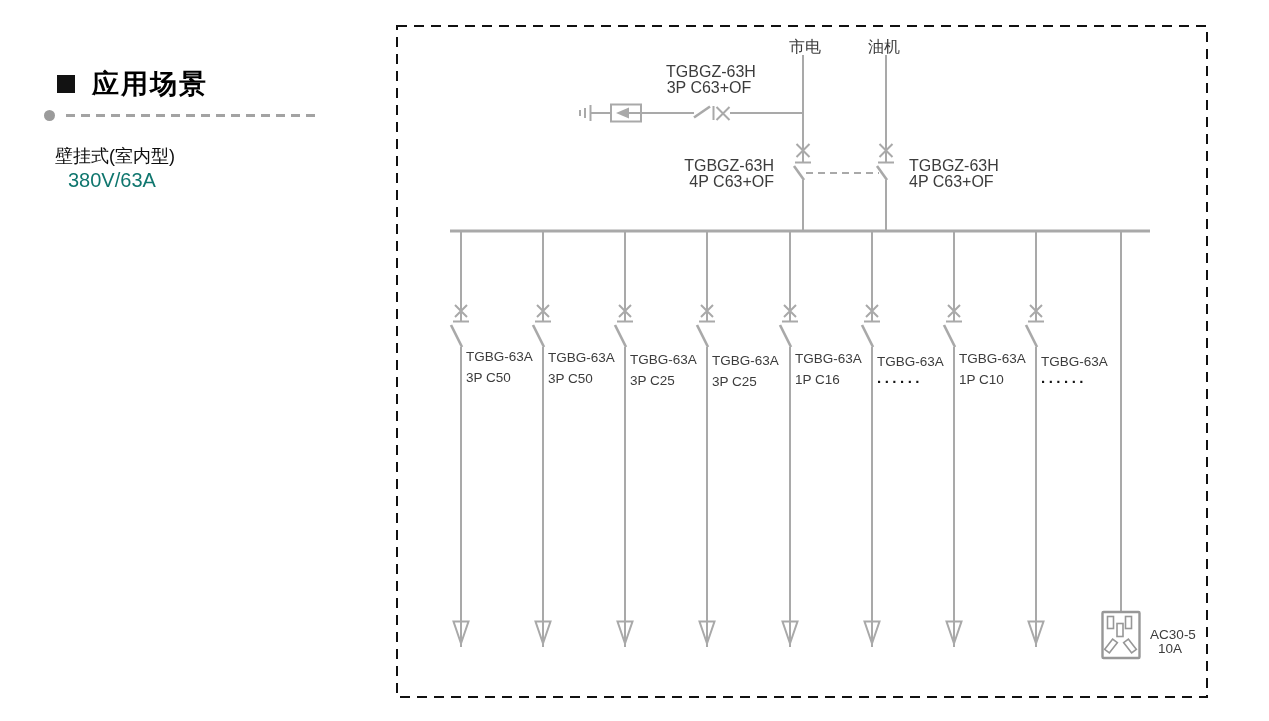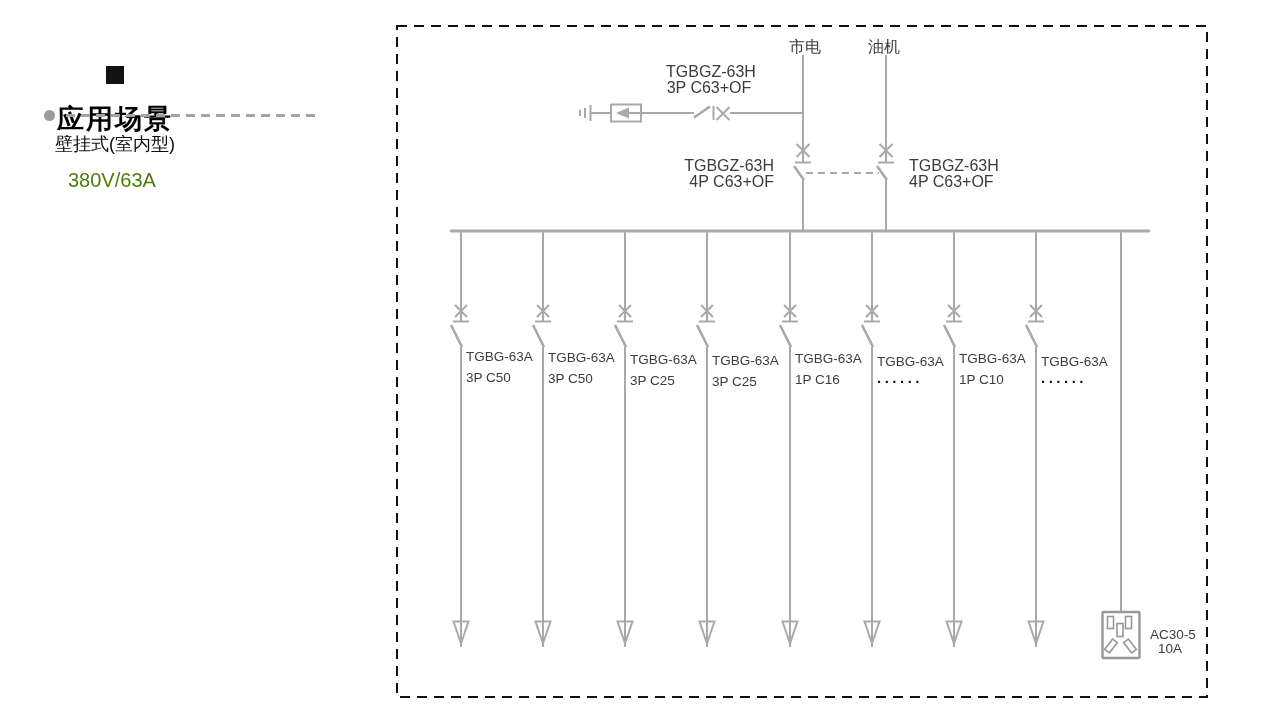--- a/index.html
+++ b/index.html
@@ -7,35 +7,35 @@
     width: 1269px; height: 721px;
     background: #ffffff;
     font-family: "Liberation Sans", sans-serif;
     overflow: hidden;
     position: relative;
   }
   
   .left-panel { position: absolute; left: 0; top: 0; width: 380px; height: 721px; }
   .title-row {
     position: absolute; left: 57px; top: 66px;
-    display: flex; align-items: center; gap: 17px; flex-direction: column;
+    display: flex; align-items: center; gap: 17px;
   }
   .title-square { width: 18px; height: 18px; background: #121212; flex: 0 0 auto; }
   .title-text { font-size: 27px; font-weight: bold; color: #000; letter-spacing: 2px; }
   .sep-row { position: absolute; left: 44px; top: 109px; width: 280px; height: 12px; }
   .sep-dot {
     position: absolute; left: 0; top: 1px;
     width: 11px; height: 11px; border-radius: 50%; background: #9b9b9b;
   }
   .sep-dashes {
     position: absolute; left: 22px; top: 5px; width: 250px; height: 3px;
     background: repeating-linear-gradient(90deg, #a3a3a3 0 9px, transparent 9px 15px);
   }
-  .subtitle { position: absolute; left: 55px; top: 132px; font-size: 18px; color: #0d0d0d; }
-  .spec     { position: absolute; left: 68px; top: 169px; font-size: 20px; color: #4d7c0f; }
+  .subtitle { position: absolute; left: 55px; top: 144px; font-size: 18px; color: #0d0d0d; }
+  .spec     { position: absolute; left: 68px; top: 169px; font-size: 20px; color: #0f766e; }
 
   
   .diagram-box { position: absolute; left: 396px; top: 25px; width: 812px; height: 673px; }
   svg { display: block; }
   .ln   { stroke: #a9a9a9; stroke-width: 2; fill: none; }
   .ln3  { stroke: #a9a9a9; stroke-width: 3; fill: none; }
   .blade{ stroke: #a9a9a9; stroke-width: 2.6; fill: none; }
   .dash { stroke: #a9a9a9; stroke-width: 2; fill: none; stroke-dasharray: 7 5; }
   .sock { stroke: #979797; fill: none; }
   .tri  { fill: #a9a9a9; stroke: none; }

